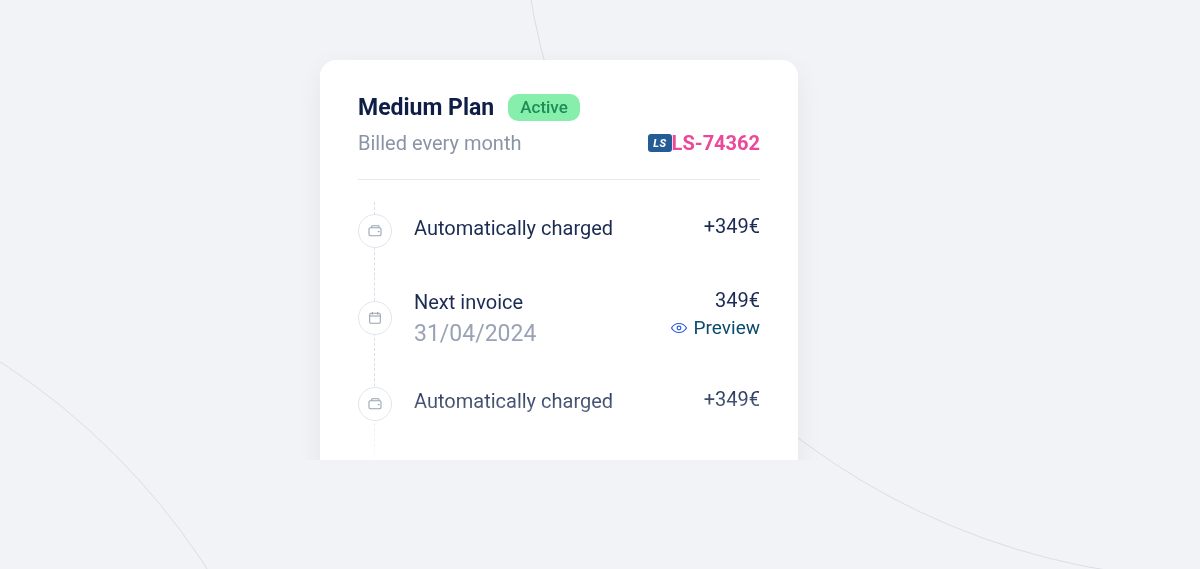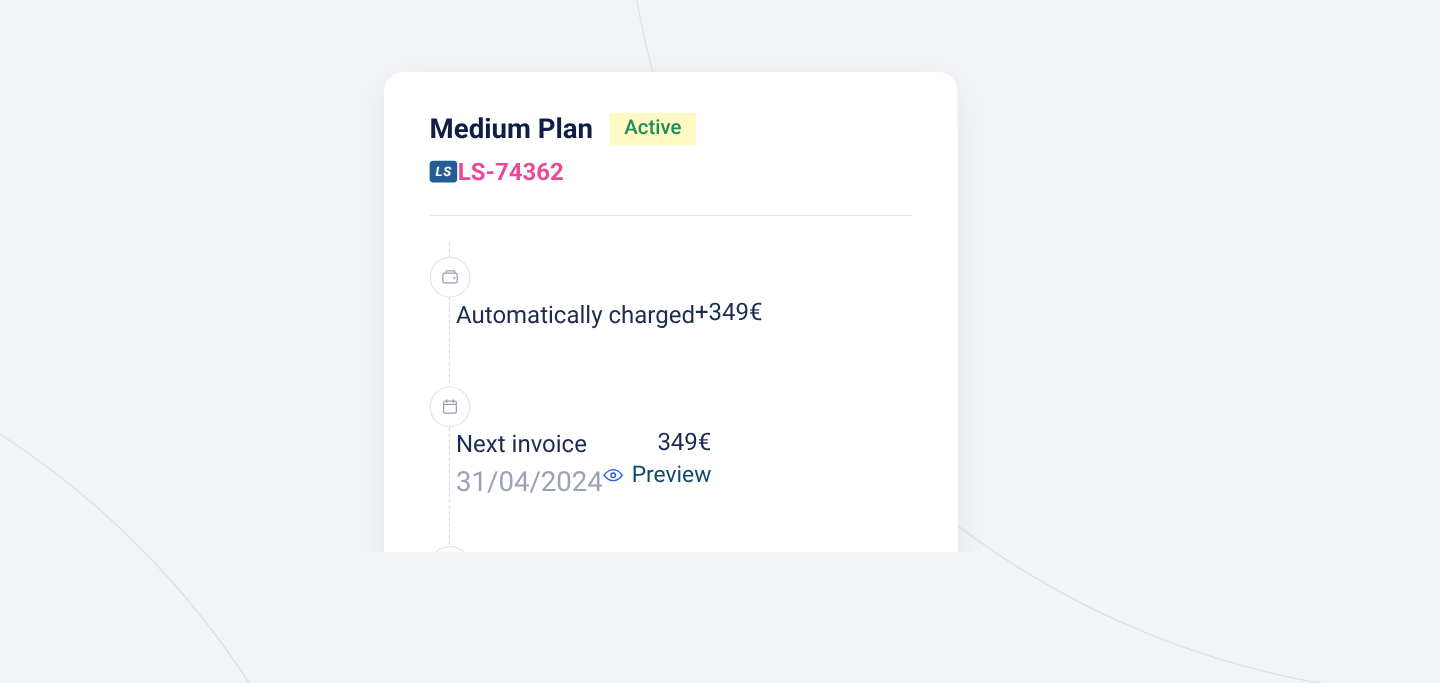--- a/index.html
+++ b/index.html
@@ -29,26 +29,26 @@
     background: #fff;
     border-radius: 16px;
     box-shadow: 0 8px 28px rgba(20,30,55,0.06);
     padding: 34px 38px 0 38px;
   }
 
   .card-header { padding-bottom: 18px; }
   .title-row { display: flex; align-items: center; gap: 14px; }
   .plan-title { font-size: 23px; font-weight: 700; color: #0F1E46; }
   .badge {
-    background: #fef9c3;
+    background: #86efac;
     color: #1E8C57;
     font-size: 17px;
     font-weight: 500;
     padding: 3px 12px 4px;
-    border-radius: 0;
+    border-radius: 10px;
   }
   .subtitle-row {
     display: flex;
     align-items: center;
     justify-content: space-between;
     margin-top: 10px;
   }
   .billed { font-size: 20px; color: #8A94A6; }
   .account { display: flex; align-items: center; }
   .ls-chip {
@@ -75,23 +75,22 @@
     position: absolute;
     left: 16px;
     top: 22px;
     bottom: 0;
     border-left: 1.5px dashed #D9DEE7;
   }
 
   .item {
     position: relative;
     display: flex;
-    align-items: flex-start;
+    align-items: center;
     padding: 12px 0 28px 0;
-    flex-direction: column;
   }
   .item:last-child { padding-bottom: 12px; }
 
   .icon-circle {
     width: 34px; height: 34px;
     border-radius: 50%;
     border: 1.5px solid #E1E6EE;
     background: #fff;
     display: flex;
     align-items: center;
@@ -150,20 +149,21 @@
 
 <div class="card-clip">
 <div class="card">
 
   <div class="card-header">
     <div class="title-row">
       <div class="plan-title">Medium Plan</div>
       <div class="badge">Active</div>
     </div>
     <div class="subtitle-row">
+      <div class="billed">Billed every month</div>
       <div class="account">
         <span class="ls-chip">LS</span>
         <span class="account-id">LS-74362</span>
       </div>
     </div>
   </div>
 
   <div class="divider"></div>
 
   <div class="timeline">

